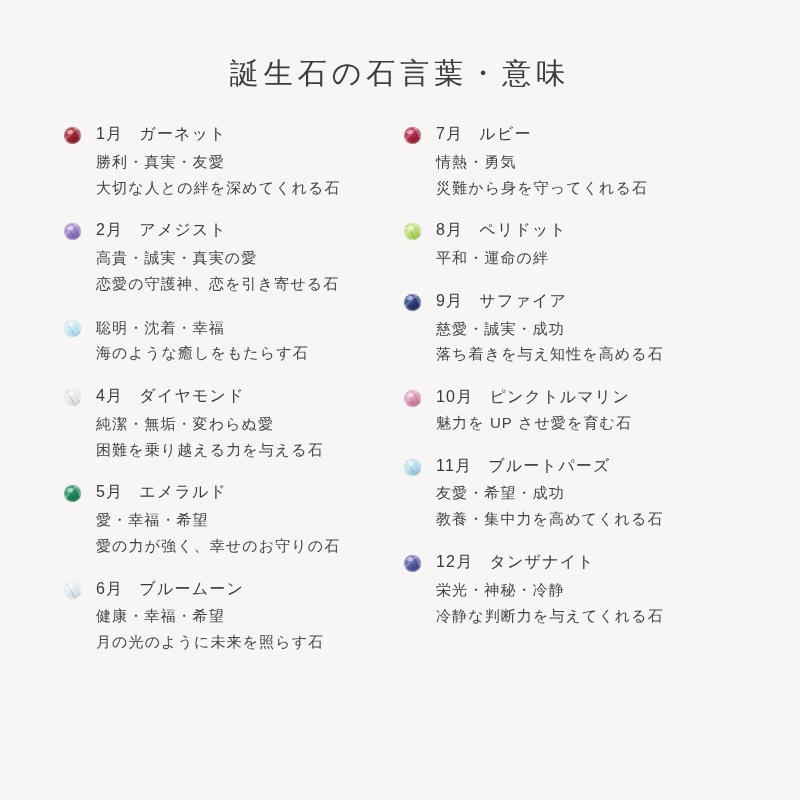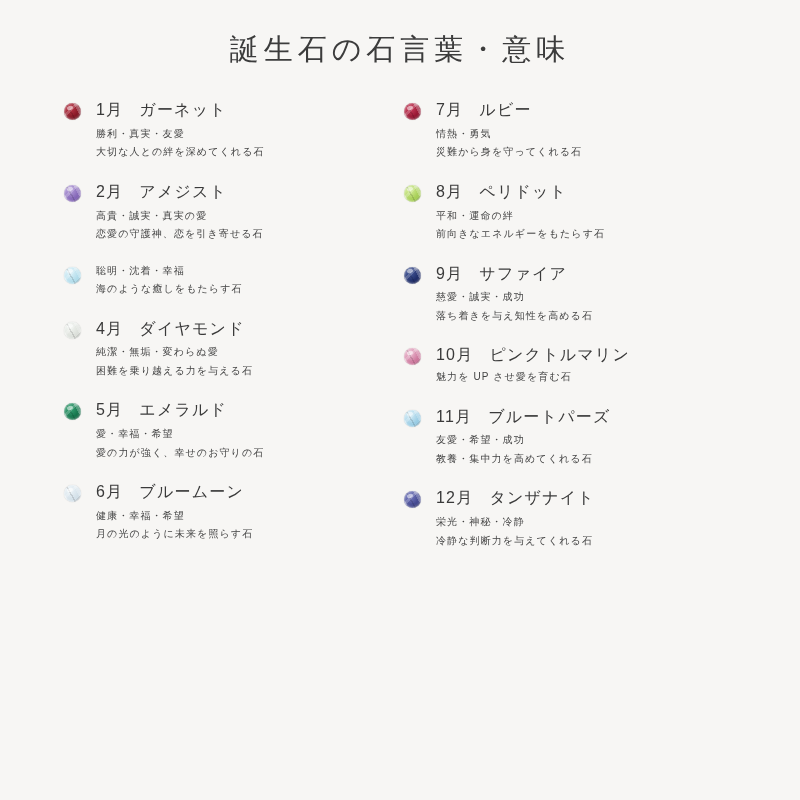--- a/index.html
+++ b/index.html
@@ -11,21 +11,21 @@
     height: 800px;
     background: #f7f6f4;
     font-family: "Liberation Sans", "DejaVu Sans", sans-serif;
     color: #3a3a3a;
     overflow: hidden;
   }
   .page {
     width: 800px;
     height: 800px;
     box-sizing: border-box;
-    padding: 20px 40px 30px 40px;
+    padding: 44px 40px 30px 40px;
     position: relative;
   }
   .title {
     text-align: center;
     font-size: 29px;
     letter-spacing: 5px;
     color: #3c3c3c;
     font-weight: 400;
     margin: 10px 0 30px 0;
   }
@@ -75,21 +75,21 @@
     font-size: 16px;
     letter-spacing: 1.2px;
     color: #3a3a3a;
     line-height: 1.3;
     white-space: nowrap;
   }
   .headline .month {
     margin-right: 16px;
   }
   .meaning, .phrase {
-    font-size: 10px;
+    font-size: 15px;
     letter-spacing: 1.1px;
     color: #444;
     line-height: 1.45;
     margin-top: 6px;
   }
   .phrase {
     margin-top: 4px;
   }
 </style>
 </head>
@@ -182,21 +182,20 @@
       </div>
 
       <div class="entry">
         <span class="gem" style="background: radial-gradient(circle at 33% 30%, rgb(216, 239, 156) 0%, rgb(158, 201, 74) 68%, rgb(158, 201, 74) 100%);">
             <span class="gem-facets"></span>
           </span>
         <div class="headline">
           <span class="month">8月</span><span class="stone">ペリドット</span>
         </div>
         <div class="meaning">平和・運命の絆</div>
-        <div class="phrase">前向きなエネルギーをもたらす石</div>
       </div>
 
       <div class="entry">
         <span class="gem" style="background: radial-gradient(circle at 33% 30%, rgb(74, 94, 158) 0%, rgb(22, 35, 94) 68%, rgb(22, 35, 94) 100%);">
             <span class="gem-facets"></span>
           </span>
         <div class="headline">
           <span class="month">9月</span><span class="stone">サファイア</span>
         </div>
         <div class="meaning">慈愛・誠実・成功</div>

